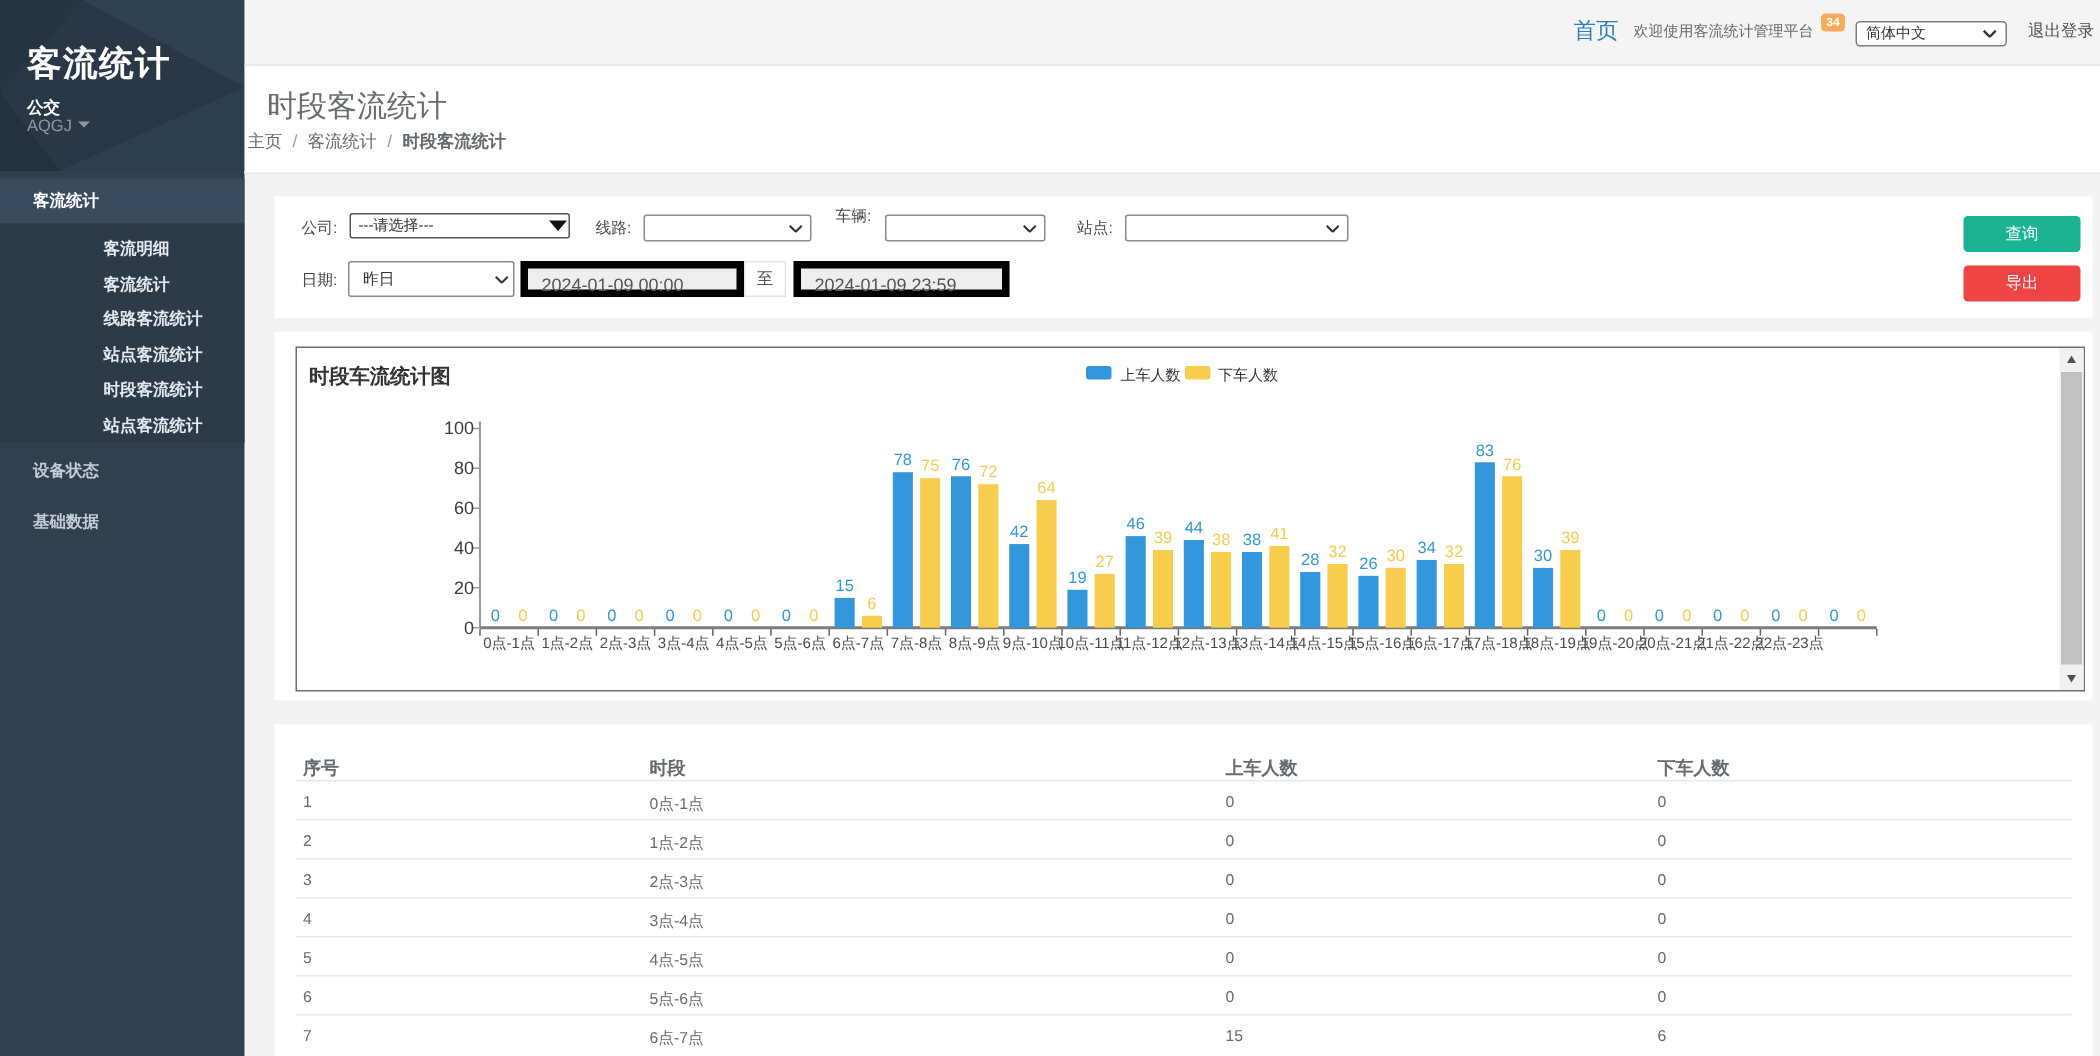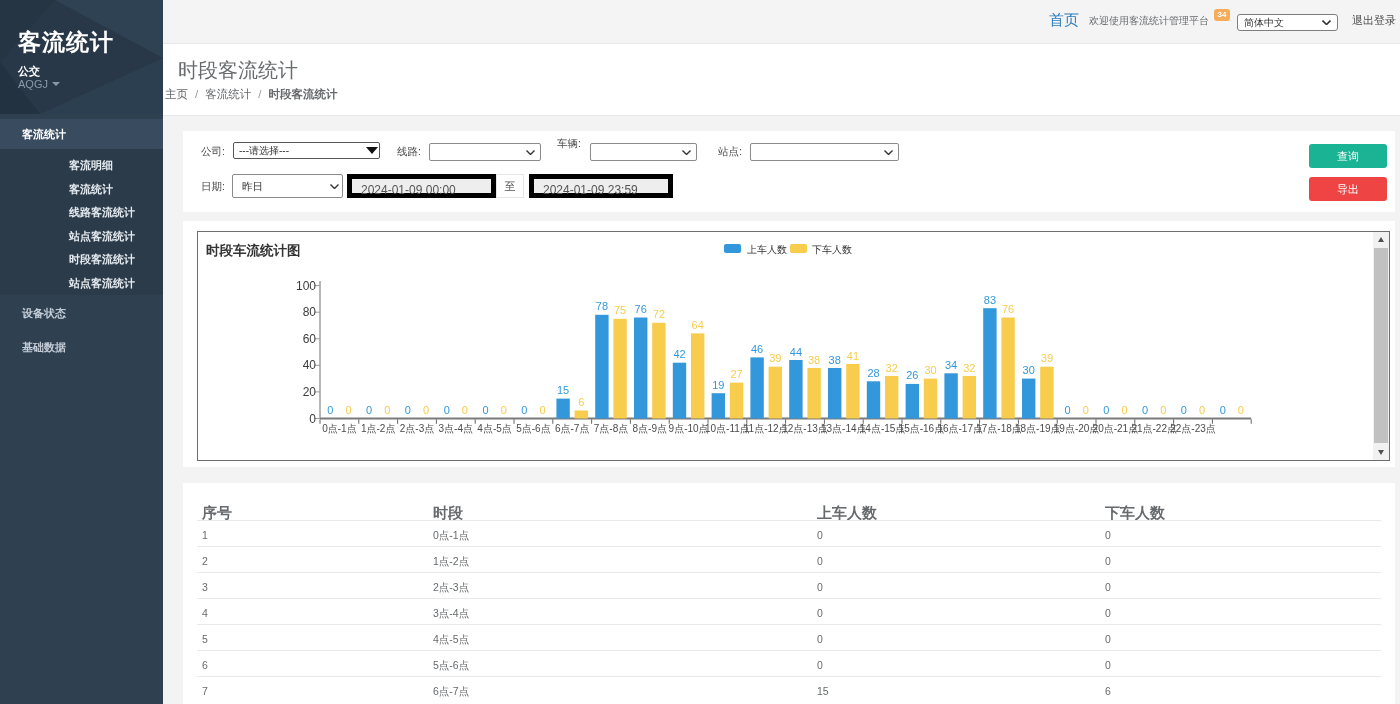--- a/index.html
+++ b/index.html
@@ -51,21 +51,21 @@
 #ctitle { left:206px; top:241.5px; font-size:13.5px; font-weight:bold; color:#333; }
 .lgsw { position:absolute; top:244px; width:17px; height:9px; border-radius:2px; }
 .lgtx { position:absolute; top:243px; font-size:10px; color:#333; }
 .chartsvg { position:absolute; left:198px; top:232px; }
 
 #sbar { left:1373px; top:232px; width:16px; height:228px; background:#f1f1f1; }
 #sbar .btnu, #sbar .btnd { position:absolute; left:0; width:16px; height:16px; background:#f1f1f1; }
 #sbar .thumb { position:absolute; left:1px; top:16px; width:14px; height:195px; background:#c1c1c1; }
 .arr { position:absolute; left:4.5px; width:0; height:0; border-left:3.5px solid transparent; border-right:3.5px solid transparent; }
 
-.th { position:absolute; font-size:15px; font-weight:bold; color:#676a6c; }
+.th { position:absolute; font-size:12px; font-weight:bold; color:#676a6c; }
 .td { position:absolute; font-size:10.5px; color:#676a6c; }
 .rline { position:absolute; left:197px; width:1184px; height:1px; background:#e7eaec; }
 </style></head><body>
 <div id="sidebar" class="abs"></div>
 <div id="sbhead" class="abs"><svg width="163" height="114">
 <rect width="163" height="114" fill="#283848"></rect>
 <polygon points="55,0 163,0 163,58" fill="#2f4254"></polygon>
 <polygon points="163,58 163,114 40,114" fill="#2c3f50"></polygon>
 <polygon points="0,0 55,0 0,62" fill="#253544"></polygon>
 <polygon points="0,62 40,114 0,114" fill="#233241"></polygon>

